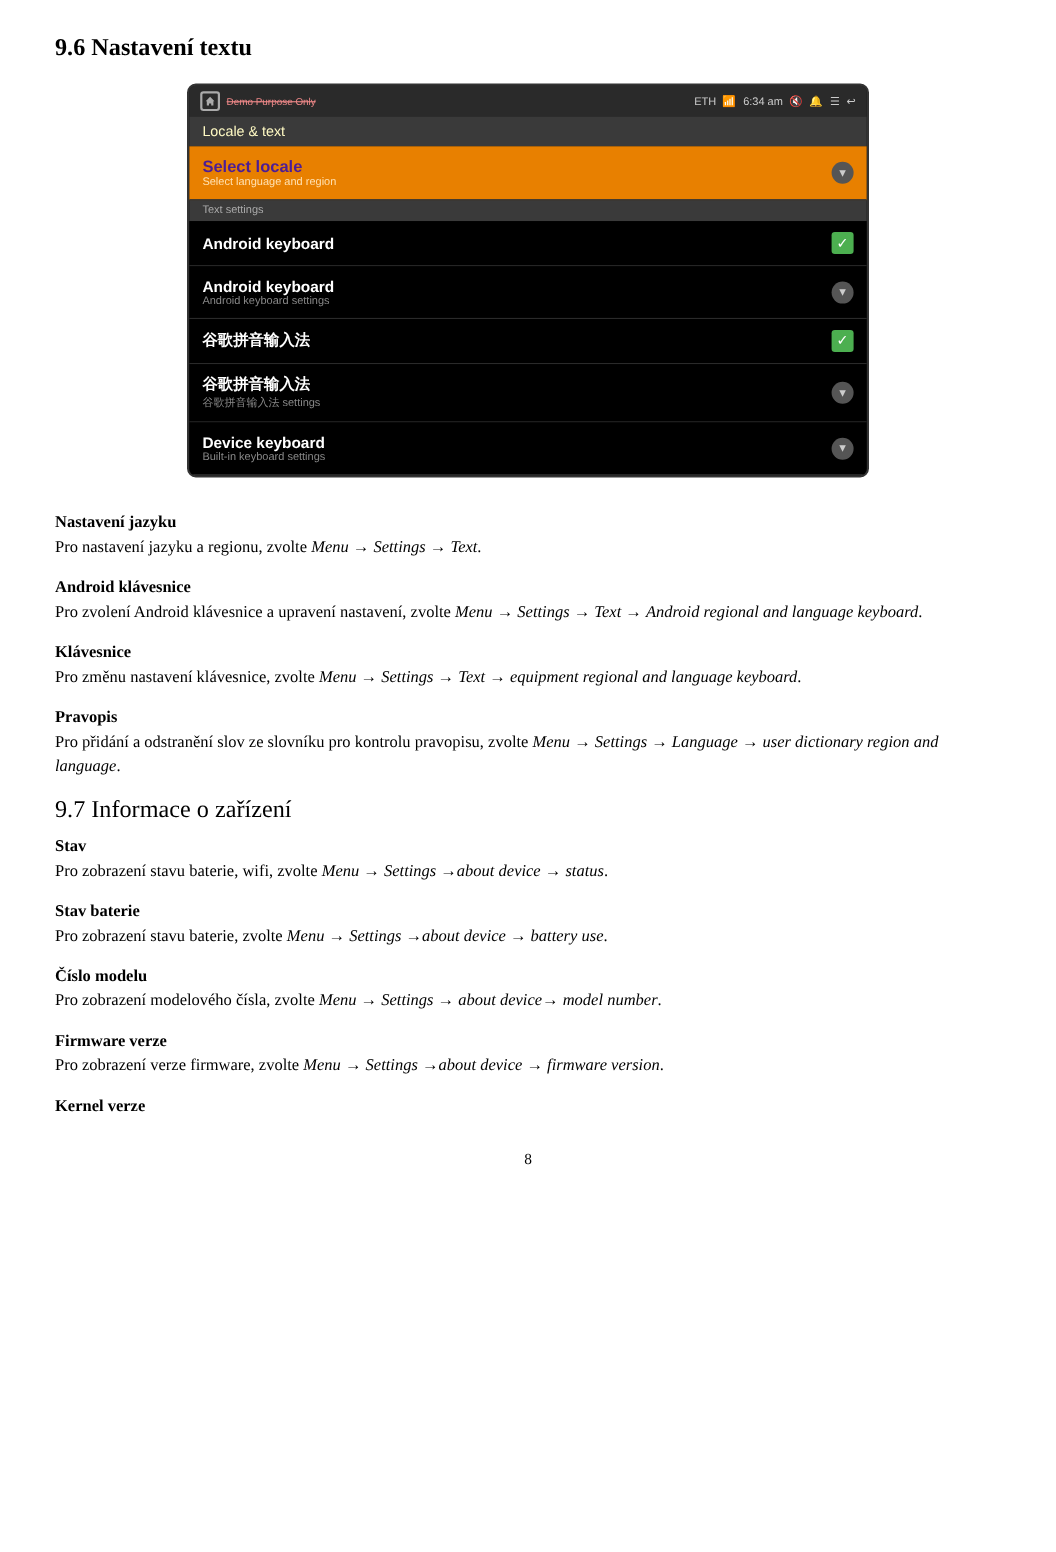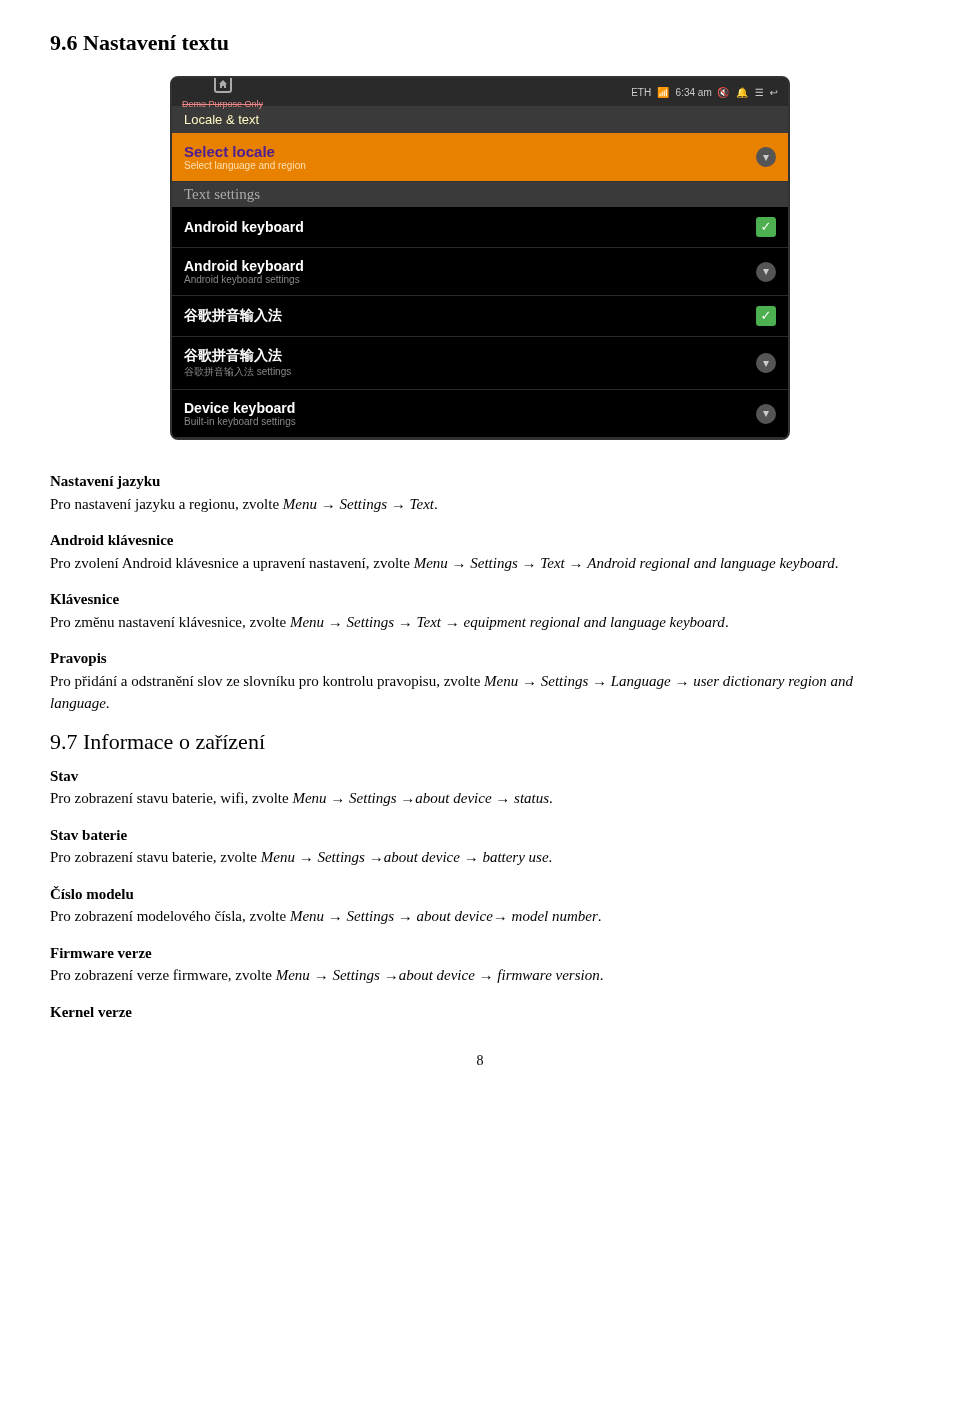--- a/index.html
+++ b/index.html
@@ -34,21 +34,20 @@
       align-items: center;
       justify-content: space-between;
       padding: 4px 10px;
       height: 28px;
     }
 
     .status-left {
       display: flex;
       align-items: center;
       gap: 6px;
-      flex-direction: column;
     }
 
     .home-icon {
       width: 18px;
       height: 18px;
       border: 2px solid #aaa;
       border-radius: 3px;
       display: flex;
       align-items: center;
       justify-content: center;
@@ -102,22 +101,22 @@
     .menu-row-orange .row-sub {
       color: #ffe0b0;
       font-size: 10px;
       font-family: Arial, sans-serif;
     }
 
     .section-header-row {
       background: #3a3a3a;
       padding: 4px 12px;
       color: #aaaaaa;
-      font-size: 15px;
-      font-family: Liberation Serif, serif;
+      font-size: 10px;
+      font-family: Liberation Sans, sans-serif;
     }
 
     .menu-row {
       background: #000000;
       padding: 10px 12px;
       display: flex;
       align-items: center;
       justify-content: space-between;
       border-bottom: 1px solid #2a2a2a;
     }

